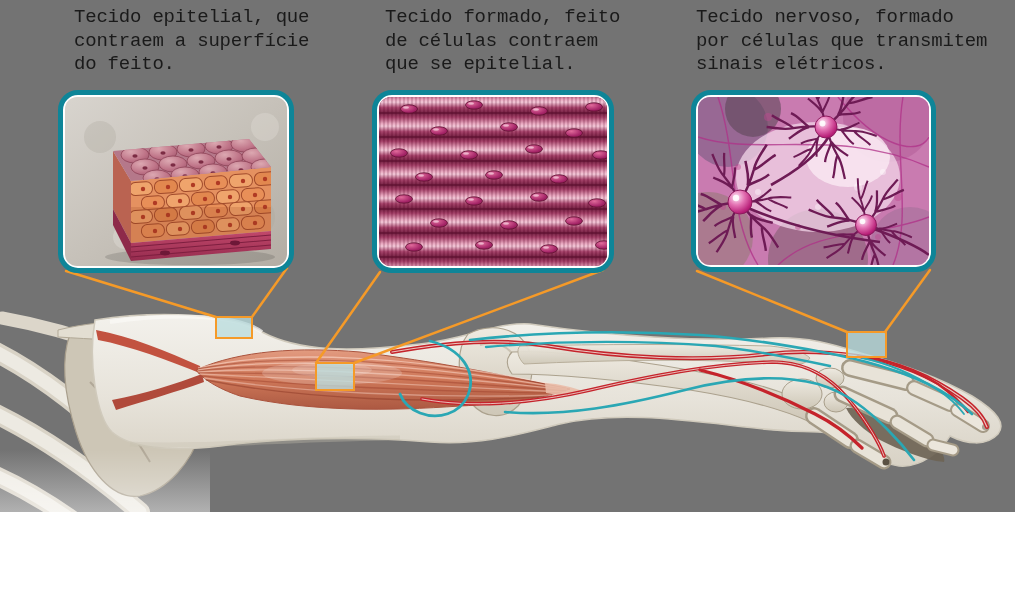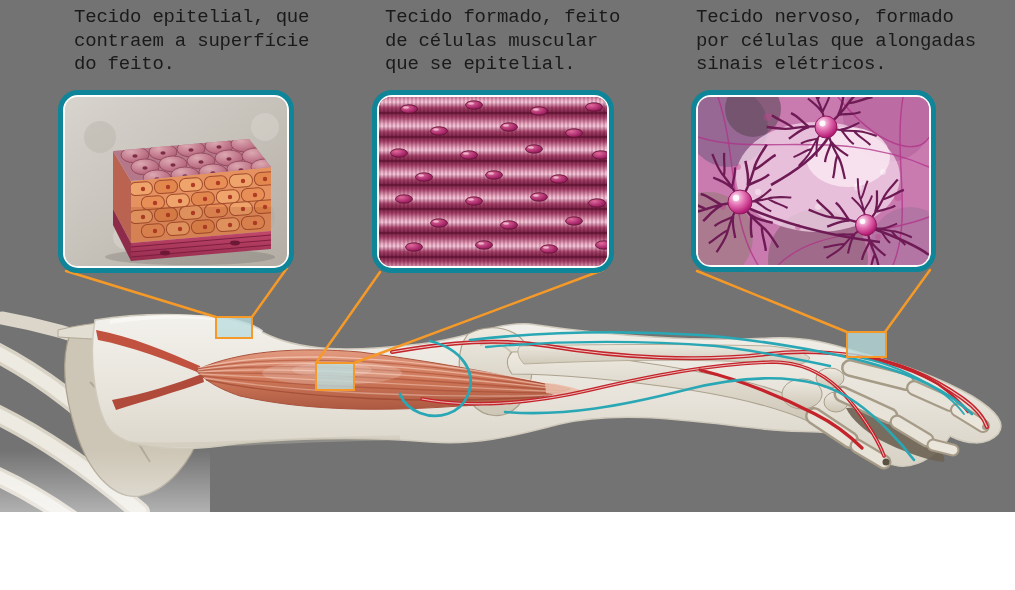--- a/index.html
+++ b/index.html
@@ -471,22 +471,22 @@
     </svg>
   </div>
 
   <div class="tissue-label" style="left:74px;top:6px;">
     <div>Tecido epitelial, que</div>
     <div>contraem a superfície</div>
     <div>do feito.</div>
   </div>
   <div class="tissue-label" style="left:385px;top:6px;">
     <div>Tecido formado, feito</div>
-    <div>de células muscular</div>
+    <div>de células contraem</div>
     <div>que se epitelial.</div>
   </div>
   <div class="tissue-label" style="left:684px;top:6px;margin-left:12px;">
     <div>Tecido nervoso, formado</div>
-    <div>por células que alongadas</div>
+    <div>por células que transmitem</div>
     <div>sinais elétricos.</div>
   </div>
 
 </div>
 
 </body></html>

